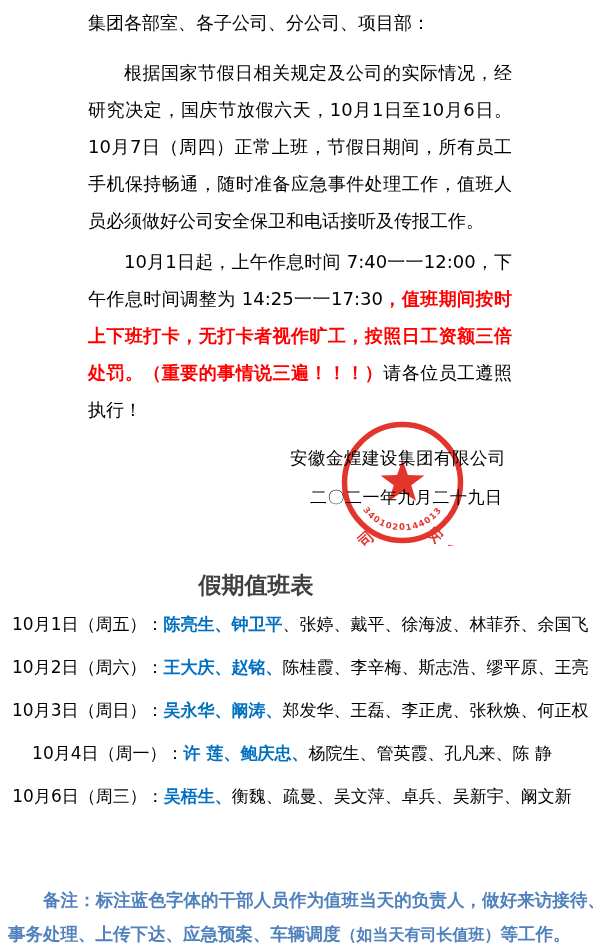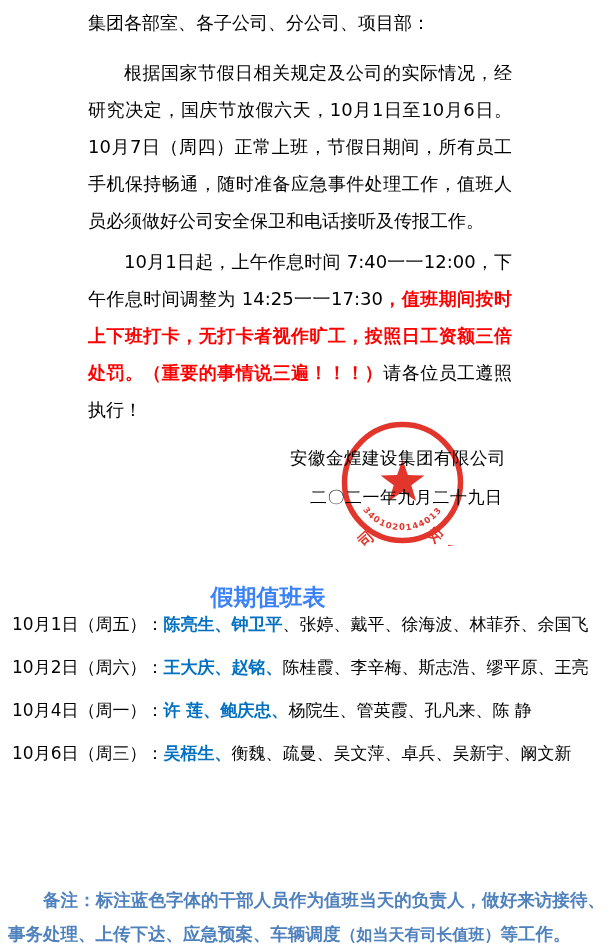--- a/index.html
+++ b/index.html
@@ -25,25 +25,25 @@
   .red-bold{color:#fe0000;font-weight:bold;}
 
   
   .sig-company{position:absolute;left:290px;top:446px;font-size:17.5px;letter-spacing:0.5px;}
   .sig-date{position:absolute;left:310px;top:486px;font-size:17px;letter-spacing:0.5px;}
   .seal{position:absolute;left:339px;top:419px;width:127px;height:127px;
         mix-blend-mode:multiply;opacity:0.93;}
 
   
   .roster-title{
-    position:absolute;left:0;top:566px;width:504px;margin:16px;
-    text-align:center;font-size:23px;font-weight:bold;color:#3b82f6;
+    position:absolute;left:0;top:566px;width:504px;margin:4px;
+    text-align:center;font-size:23px;font-weight:bold;color:#404040;
   }
   .roster{position:absolute;left:12px;top:603px;width:560px;font-size:17px;}
-  .roster-row{height:43px;line-height:43px;white-space:nowrap;}
+  .roster-row{height:43px;line-height:43px;white-space:nowrap;text-align:center;}
   .duty-leaders{color:#0070c0;font-weight:bold;}
 
   
   .note{
     position:absolute;left:8px;top:884px;width:597px;
     font-size:17.5px;line-height:33.5px;font-weight:bold;
     color:#4f81bd;text-indent:2em;text-align:justify;
   }
   .note-small{font-size:16px;}
 </style>
@@ -74,19 +74,20 @@
     <text font-size="8.5" font-weight="bold" fill="#e0261c" letter-spacing="1.2" font-family="DejaVu Sans, sans-serif">
       <textPath href="#serialPath" startOffset="50%" text-anchor="middle">3401020144013</textPath>
     </text>
   </svg>
 
   <h2 class="roster-title">假期值班表</h2>
 
   <div class="roster">
     <div class="roster-row"><span>10月1日（周五）：</span><span class="duty-leaders">陈亮生、钟卫平</span><span>、张婷、戴平、徐海波、林菲乔、余国飞</span></div>
     <div class="roster-row"><span>10月2日（周六）：</span><span class="duty-leaders">王大庆、赵铭、</span><span>陈桂霞、李辛梅、斯志浩、缪平原、王亮</span></div>
+    <div class="roster-row"><span>10月3日（周日）：</span><span class="duty-leaders">吴永华、阚涛、</span><span>郑发华、王磊、李正虎、张秋焕、何正权</span></div>
     <div class="roster-row"><span>10月4日（周一）：</span><span class="duty-leaders">许 莲、鲍庆忠、</span><span>杨院生、管英霞、孔凡来、陈 静</span></div>
     <div class="roster-row"><span>10月6日（周三）：</span><span class="duty-leaders">吴梧生、</span><span>衡魏、疏曼、吴文萍、卓兵、吴新宇、阚文新</span></div>
   </div>
 
   <div class="note"><span>备注：标注蓝色字体的干部人员作为值班当天的负责人，做好来访接待、事务处理、上传下达、应急预案、车辆调度</span><span class="note-small">（如当天有司长值班）</span><span>等工作。</span></div>
 
 </div>
 
 </body></html>

